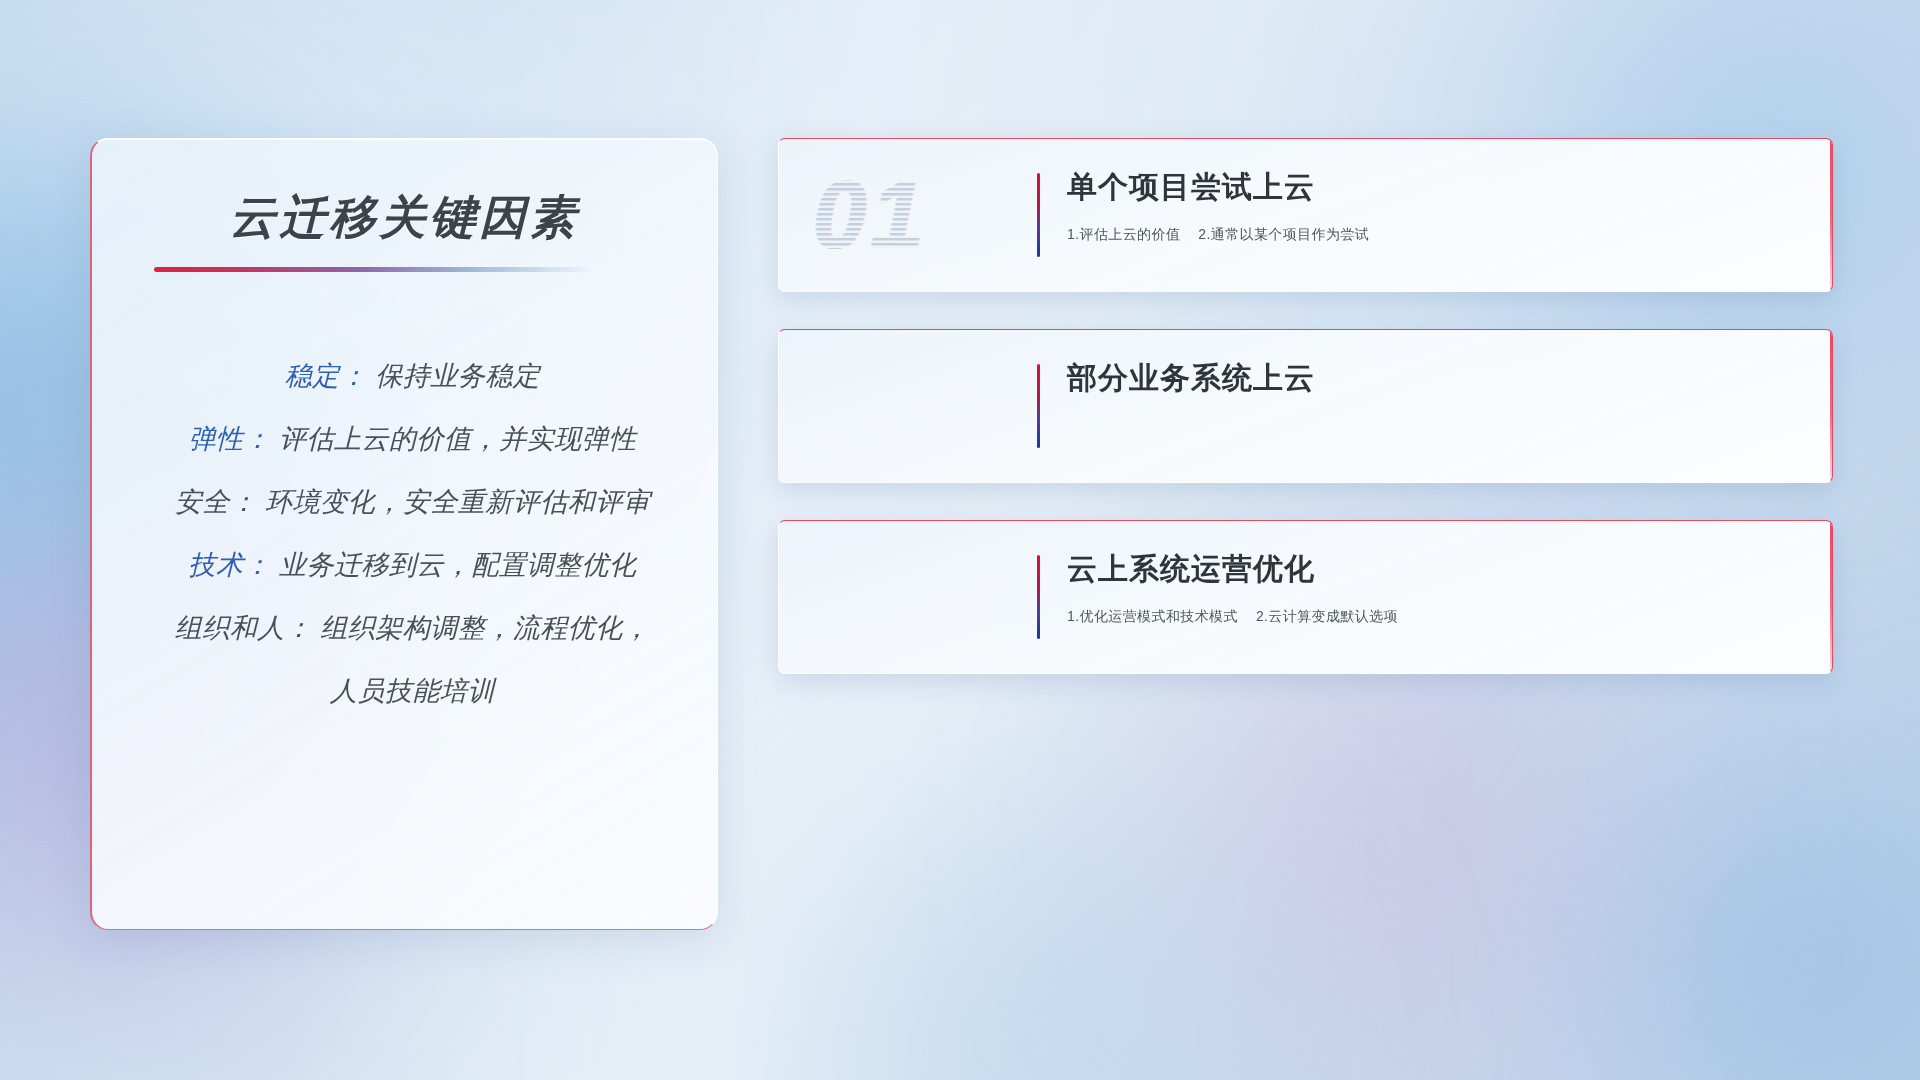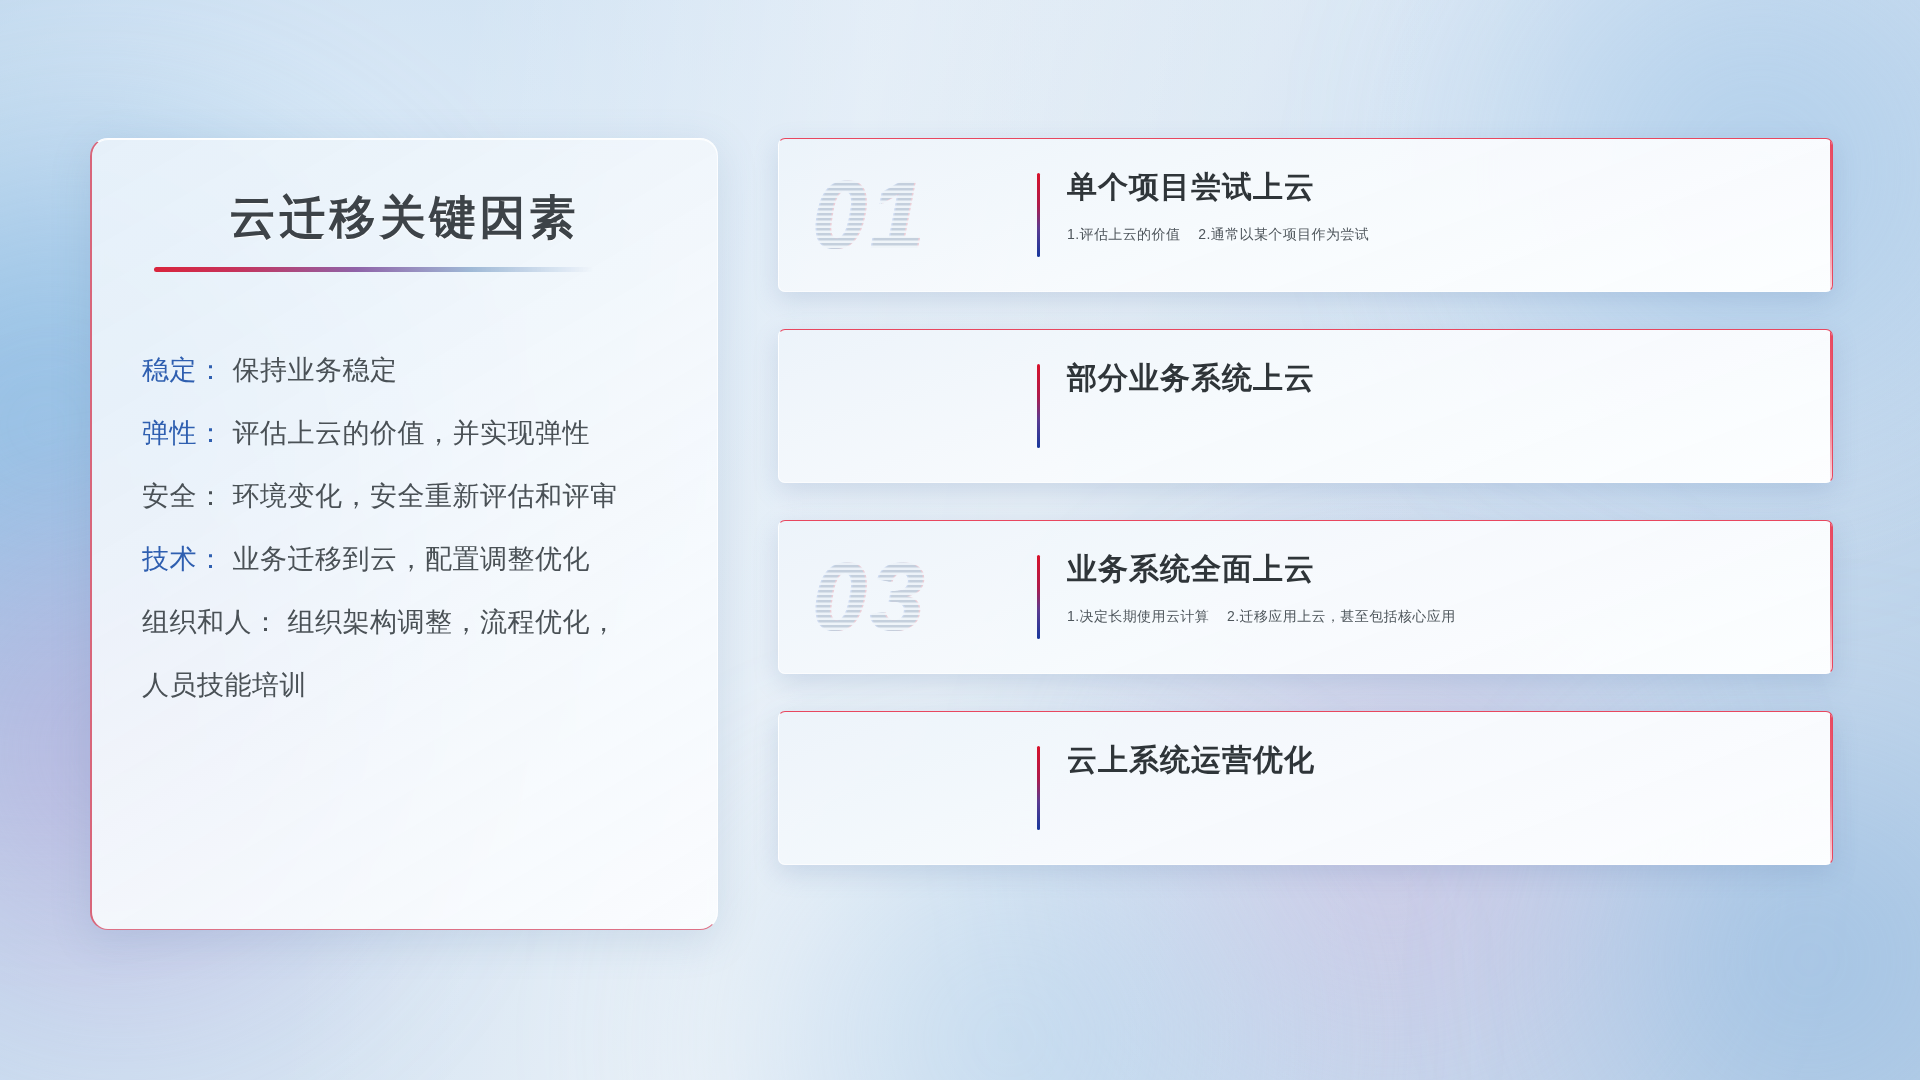--- a/index.html
+++ b/index.html
@@ -39,31 +39,31 @@
     position:absolute;left:90px;top:138px;width:625px;height:790px;
     border-radius:18px;
     background:linear-gradient(150deg, rgba(233,242,250,.92) 0%, rgba(245,249,253,.88) 42%, rgba(250,252,254,.95) 100%);
     border:1px solid rgba(255,255,255,.85);
     border-left:2px solid #d8657a;
     border-bottom:1.5px solid #dd7186;
     box-shadow:0 10px 40px rgba(90,125,170,.18), inset 0 1px 0 rgba(255,255,255,.9);
     backdrop-filter:blur(6px);
     overflow:hidden;
   }
-  #left-card .lc-inner{position:absolute;inset:0;padding:0;}
+  #left-card .lc-inner{position:absolute;inset:0;padding:0;font-style:italic;}
   .lc-title{
     position:absolute;left:0;right:0;top:48px;text-align:center;
     font-size:46px;font-weight:bold;color:#3d4348;letter-spacing:4px;
     text-shadow:0 1px 1px rgba(255,255,255,.9);
   }
   .lc-underline{
     position:absolute;left:62px;top:128px;width:440px;height:5px;border-radius:3px;
     background:linear-gradient(90deg,#d9243c 0%, #c7325a 18%, #8f63a8 46%, #9fb9d6 72%, rgba(200,215,232,0) 100%);
   }
-  .lc-list{position:absolute;left:50px;right:34px;top:218px;}
+  .lc-list{position:absolute;left:50px;right:34px;top:224px;text-align:center;}
   .lc-row{
     font-size:27px;color:#4a5156;line-height:1;
     margin-bottom:36px;white-space:nowrap;letter-spacing:.5px;
   }
   .lc-key{color:#2f5fb0;}
   .lc-key.plain{color:#4a5156;}
   .lc-val{color:#4a5156;}
 
   
   #right-col{position:absolute;left:778px;top:138px;width:1055px;}
@@ -137,26 +137,19 @@
         <div class="rc-sub"><span>1.评估上云的价值</span><span class="gap"></span><span>2.通常以某个项目作为尝试</span></div>
       </div>
     </div>
     <div class="rc">
       <div class="rc-bar"></div>
       <div class="rc-body">
         <div class="rc-title">部分业务系统上云</div>
       </div>
     </div>
     <div class="rc">
-      <div class="rc-num">03</div>
-      <div class="rc-bar"></div>
-      <div class="rc-body">
-        <div class="rc-title">业务系统全面上云</div>
-        <div class="rc-sub"><span>1.决定长期使用云计算</span><span class="gap"></span><span>2.迁移应用上云，甚至包括核心应用</span></div>
-      </div>
-    </div>
-    <div class="rc">
       <div class="rc-bar"></div>
       <div class="rc-body">
         <div class="rc-title">云上系统运营优化</div>
+        <div class="rc-sub"><span>1.优化运营模式和技术模式</span><span class="gap"></span><span>2.云计算变成默认选项</span></div>
       </div>
     </div>
   </div>
 
 </body></html>

